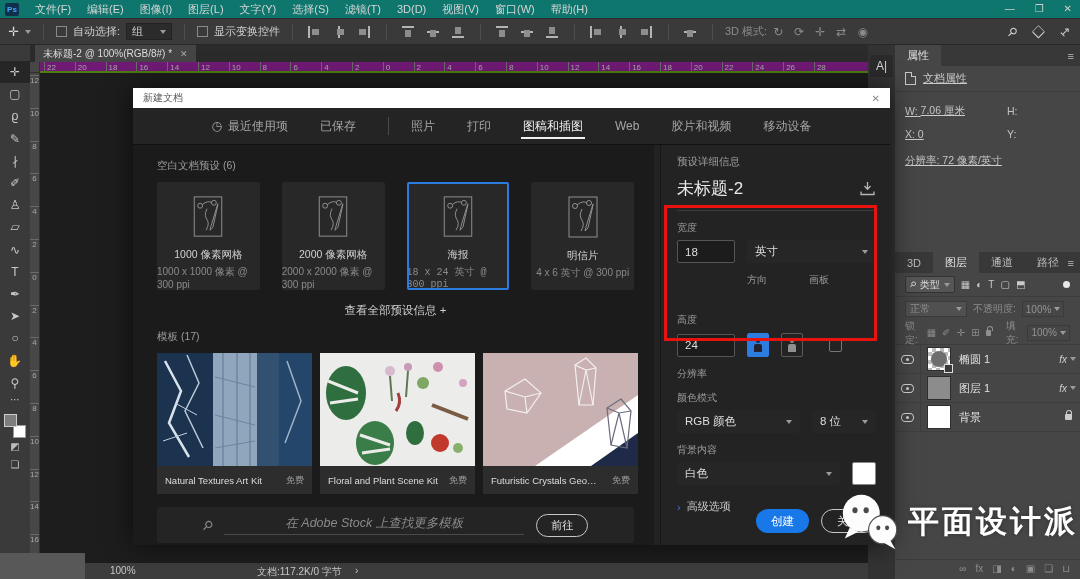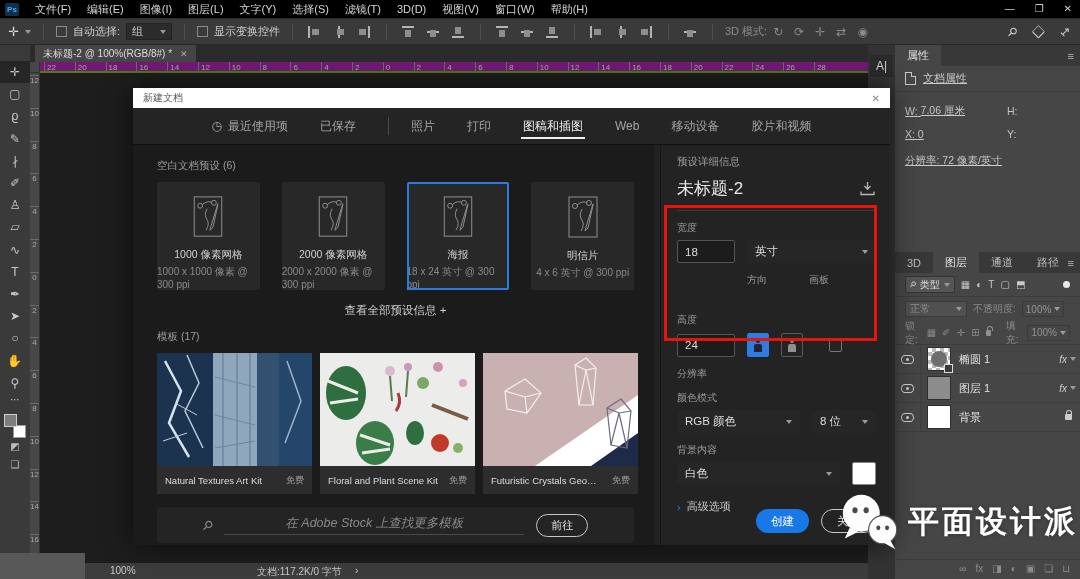--- a/index.html
+++ b/index.html
@@ -3,21 +3,21 @@
 <meta charset="utf-8">
 <style>
   * { margin:0; padding:0; box-sizing:border-box; }
   html,body { background:#111; }
   body { font-family:"Liberation Sans","DejaVu Sans",sans-serif; }
   #app { position:relative; width:1080px; height:579px; overflow:hidden;
          background:#1d1d1d; color:#ccc; font-size:11px; }
 
   
   .menubar { position:absolute; left:0; top:0; width:1080px; height:18px;
-             background:#000000; display:flex; align-items:center; padding-left:5px; z-index:5;}
+             background:#0f766e; display:flex; align-items:center; padding-left:5px; z-index:5;}
   .ps-logo { width:14px; height:13px; background:#10304c; color:#43a9ff;
              font-size:8px; font-weight:bold; display:flex; align-items:center;
              justify-content:center; border-radius:2px; margin-right:8px; }
   .menu-item { padding:0 8px; color:#d6d6d6; font-size:11px; line-height:18px; white-space:nowrap; }
   .win-controls { position:absolute; right:8px; top:0; display:flex; gap:20px;
                   color:#cfcfcf; font-size:10px; line-height:18px; }
 
   
   .optionsbar { position:absolute; left:0; top:18px; width:1080px; height:27px;
                 background:#3a3a3a; border-top:1px solid #2d2d2d; border-bottom:1px solid #282828;
@@ -148,21 +148,21 @@
   .dlg-left { width:521px; padding:14px 20px 0 24px; position:relative; }
   .dlg-scroll { width:6px; background:#222; position:relative; }
   .dlg-scroll .thumb { position:absolute; left:1px; top:8px; width:4px; height:170px; background:#5a5a5a; border-radius:2px;}
   .dlg-right { width:230px; background:#232323; border-left:1px solid #161616; position:relative;
                padding:10px 14px 0 16px; }
 
   .sec-label { color:#9c9c9c; font-size:10.5px; }
   .preset-row { display:flex; gap:22px; margin-top:9px; }
   .preset-card { width:115px; height:108px; background:#282828; border-radius:2px;
                  display:flex; flex-direction:column; align-items:center; padding-top:9px; }
-  .preset-card.selected { outline:2px solid #2c7ce0; outline-offset:-2px; }
+  .preset-card.selected { outline:2px solid #2c7ce0; outline-offset:-2px;font-family:Liberation Mono, monospace; }
   .preset-name { color:#d2d2d2; font-size:10.5px; margin-top:4px; }
   .preset-spec { color:#8a8a8a; font-size:10px; margin-top:3px; }
   .view-all { text-align:center; color:#d0d0d0; font-size:11.5px; margin-top:13px; }
   .tpl-row { display:flex; gap:8px; margin-top:9px; }
   .tpl-card { width:155px; height:141px; background:#2d2d2d; display:flex; flex-direction:column; }
   .tpl-art { width:155px; height:113px; overflow:hidden; }
   .tpl-label { height:28px; display:flex; align-items:center; justify-content:space-between; padding:0 8px; }
   .tpl-name { color:#dedede; font-size:9.5px; white-space:nowrap; overflow:hidden; text-overflow:ellipsis; max-width:110px;}
   .tpl-price { color:#999; font-size:9px; }
   .searchrow { margin-top:13px; height:36px; background:#242424; border-radius:2px;
@@ -576,26 +576,26 @@
           <span>图稿和插图</span>
         </div>
 
         <div class="dlg-tab">
 
           <span>Web</span>
         </div>
 
         <div class="dlg-tab">
 
+          <span>胶片和视频</span>
+        </div>
+
+        <div class="dlg-tab">
+
           <span>移动设备</span>
-        </div>
-
-        <div class="dlg-tab">
-
-          <span>胶片和视频</span>
         </div>
       </div>
     <div class="dlg-body">
 
       <div class="dlg-left">
         <div class="sec-label">空白文档预设 (6)</div>
         <div class="preset-row">
 
             <div class="preset-card">
               <svg width="42" height="54" viewBox="0 0 42 54">

